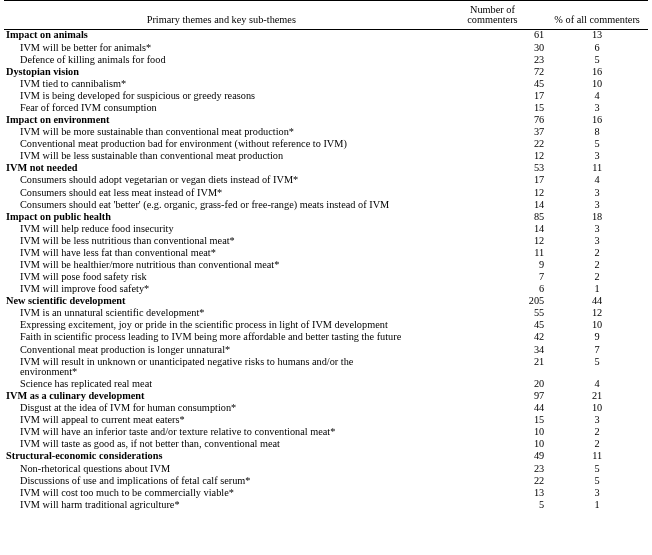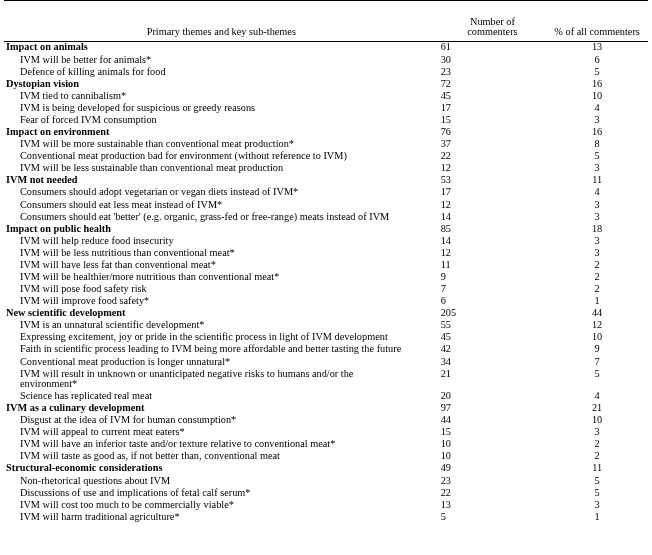--- a/index.html
+++ b/index.html
@@ -27,21 +27,21 @@
   }
   table.data-table thead th {
     font-weight: normal;
     text-align: center;
     vertical-align: bottom;
     padding: 2px 2px 3px 2px;
   }
   thead tr.head-row th {
     border-top: 1.3px solid #000;
     border-bottom: 1.1px solid #000;
-    padding-top: 16px;
+    padding-top: 4px;
     padding-bottom: 3px;
   }
   th.col-theme {
     text-align: left;
     padding-left: 2px;
     width: 440px;
   }
   th.col-num {
     width: 105px;
   }
@@ -51,21 +51,21 @@
   }
   tbody td {
     padding: 0.9px 2px;
     vertical-align: top;
   }
   td.theme {
     text-align: left;
     padding-left: 2px;
   }
   td.num {
-    text-align: left;
+    text-align: right;
     width: 105px;
   }
   td.pct {
     text-align: center;
     width: 99px;
   }
   tr.level-1 td.theme {
     padding-left: 2px;
     font-weight: bold;
   }

